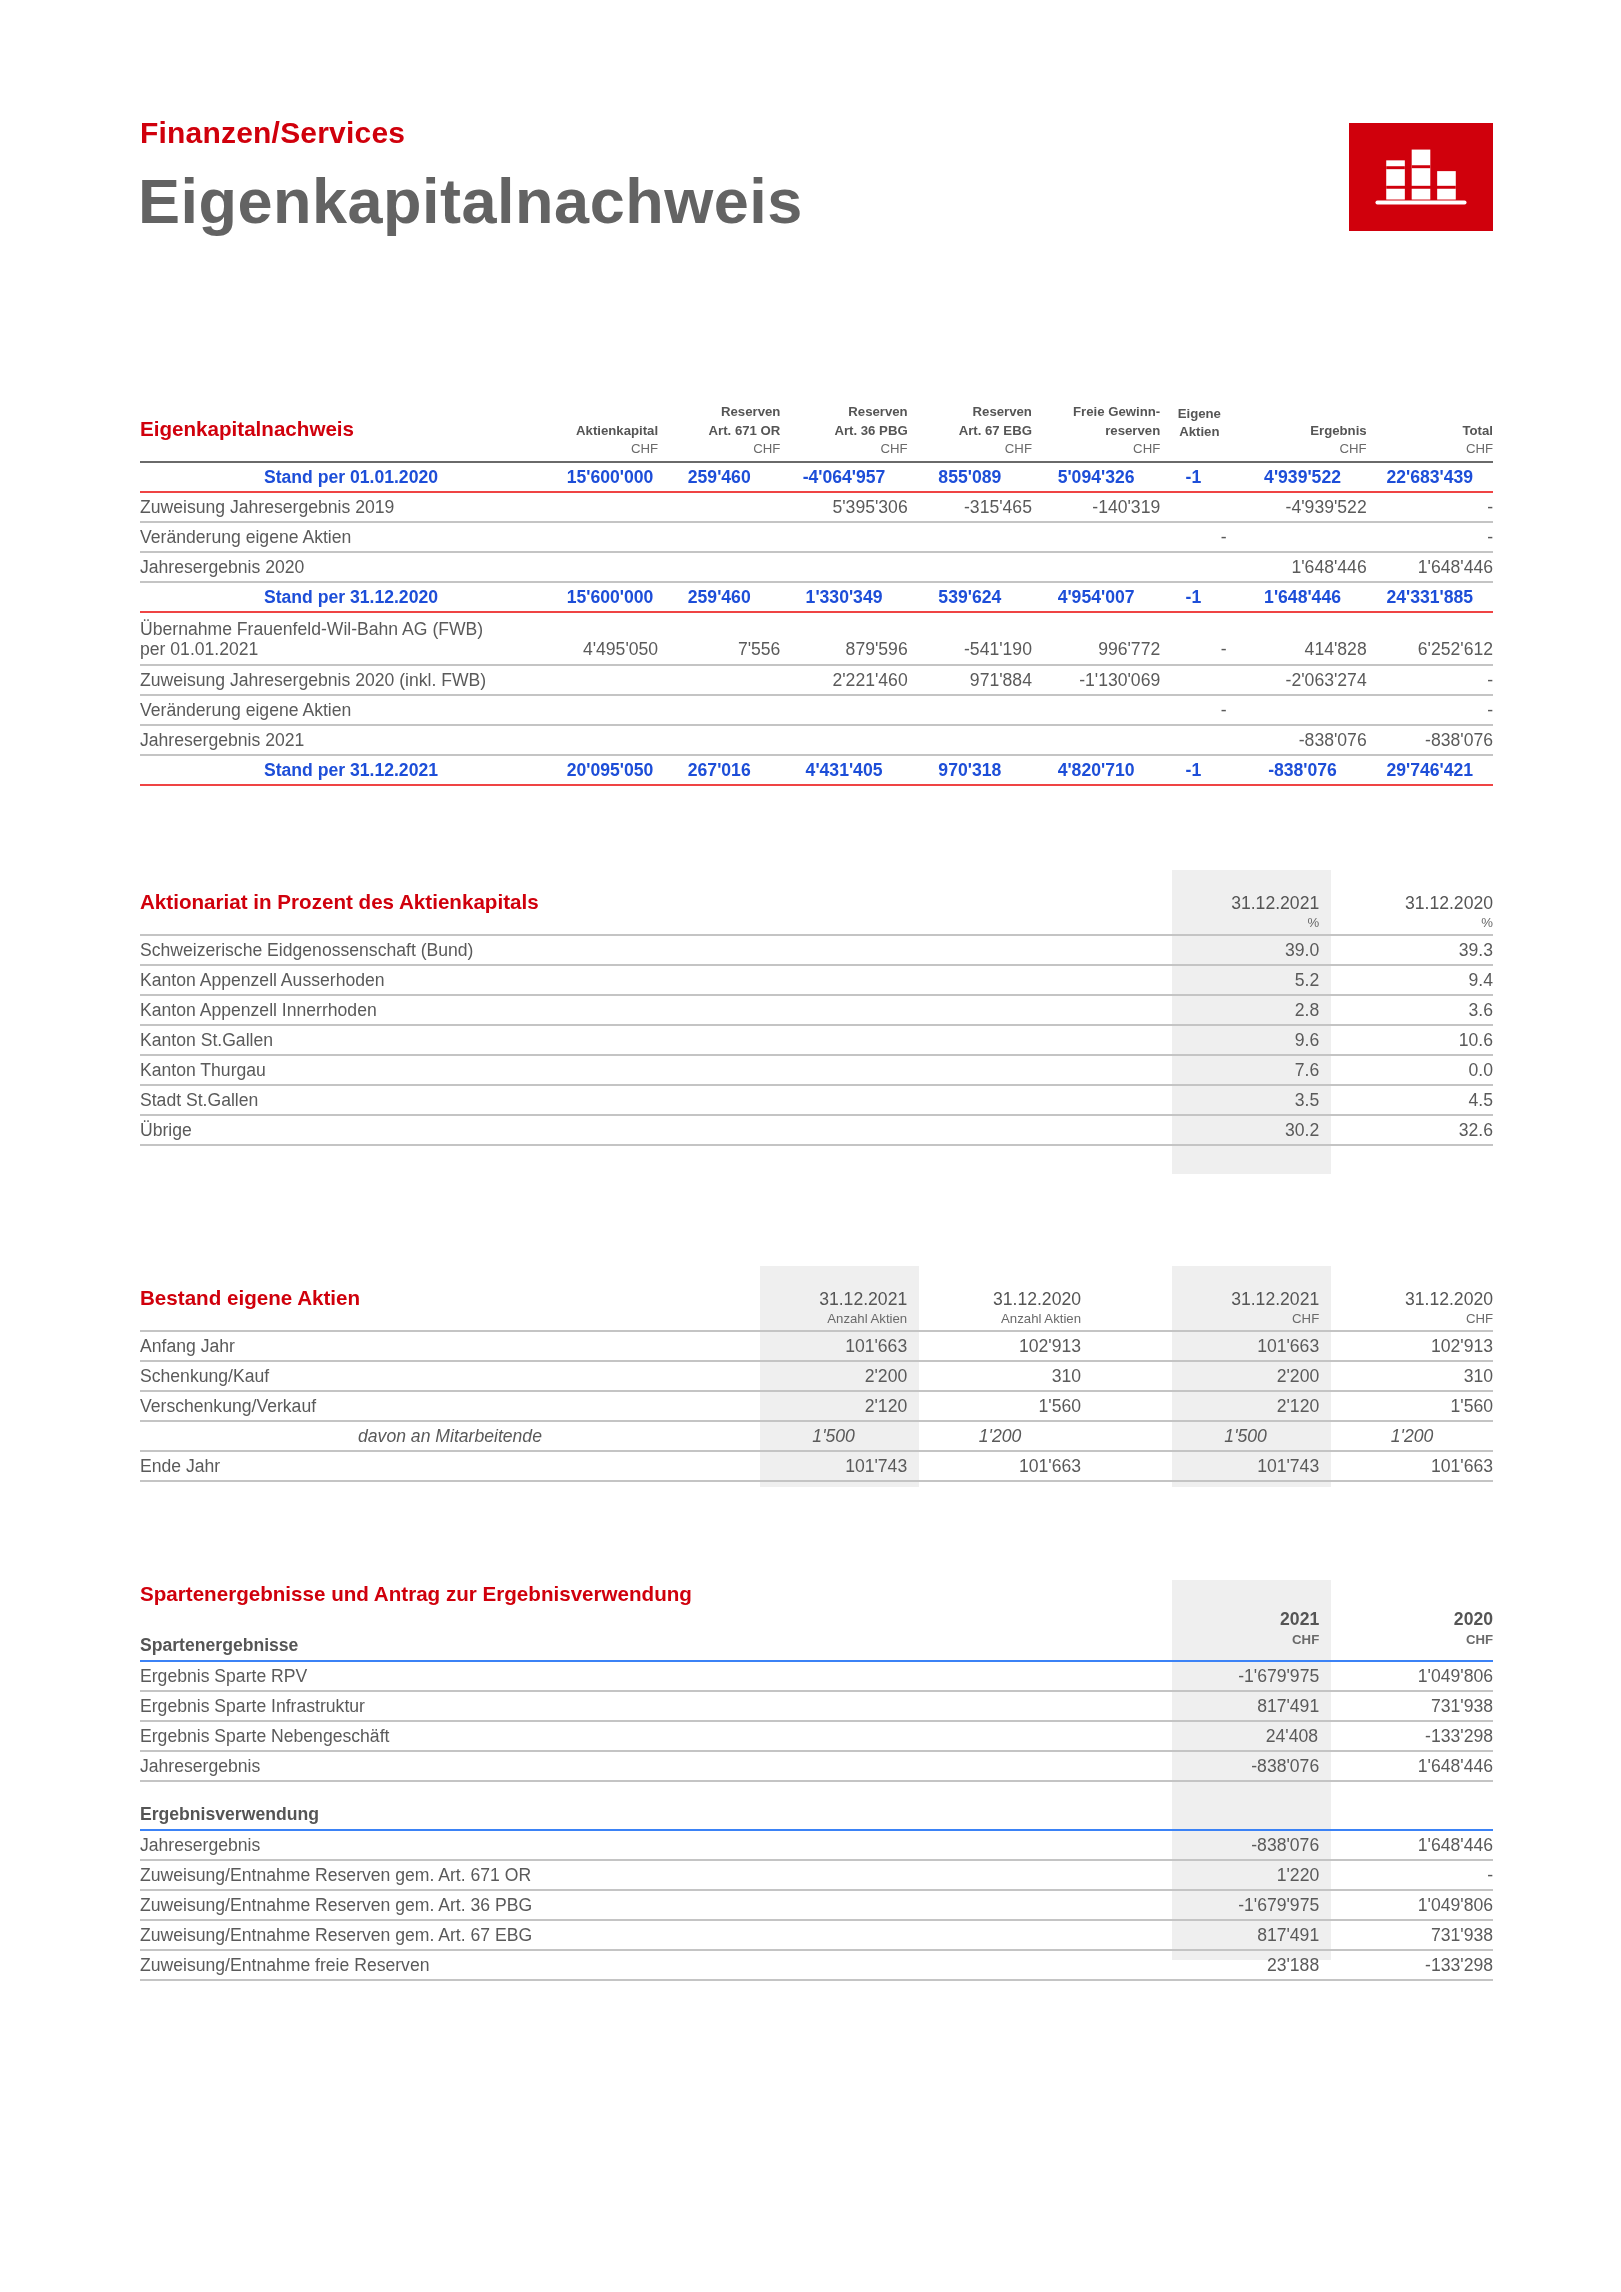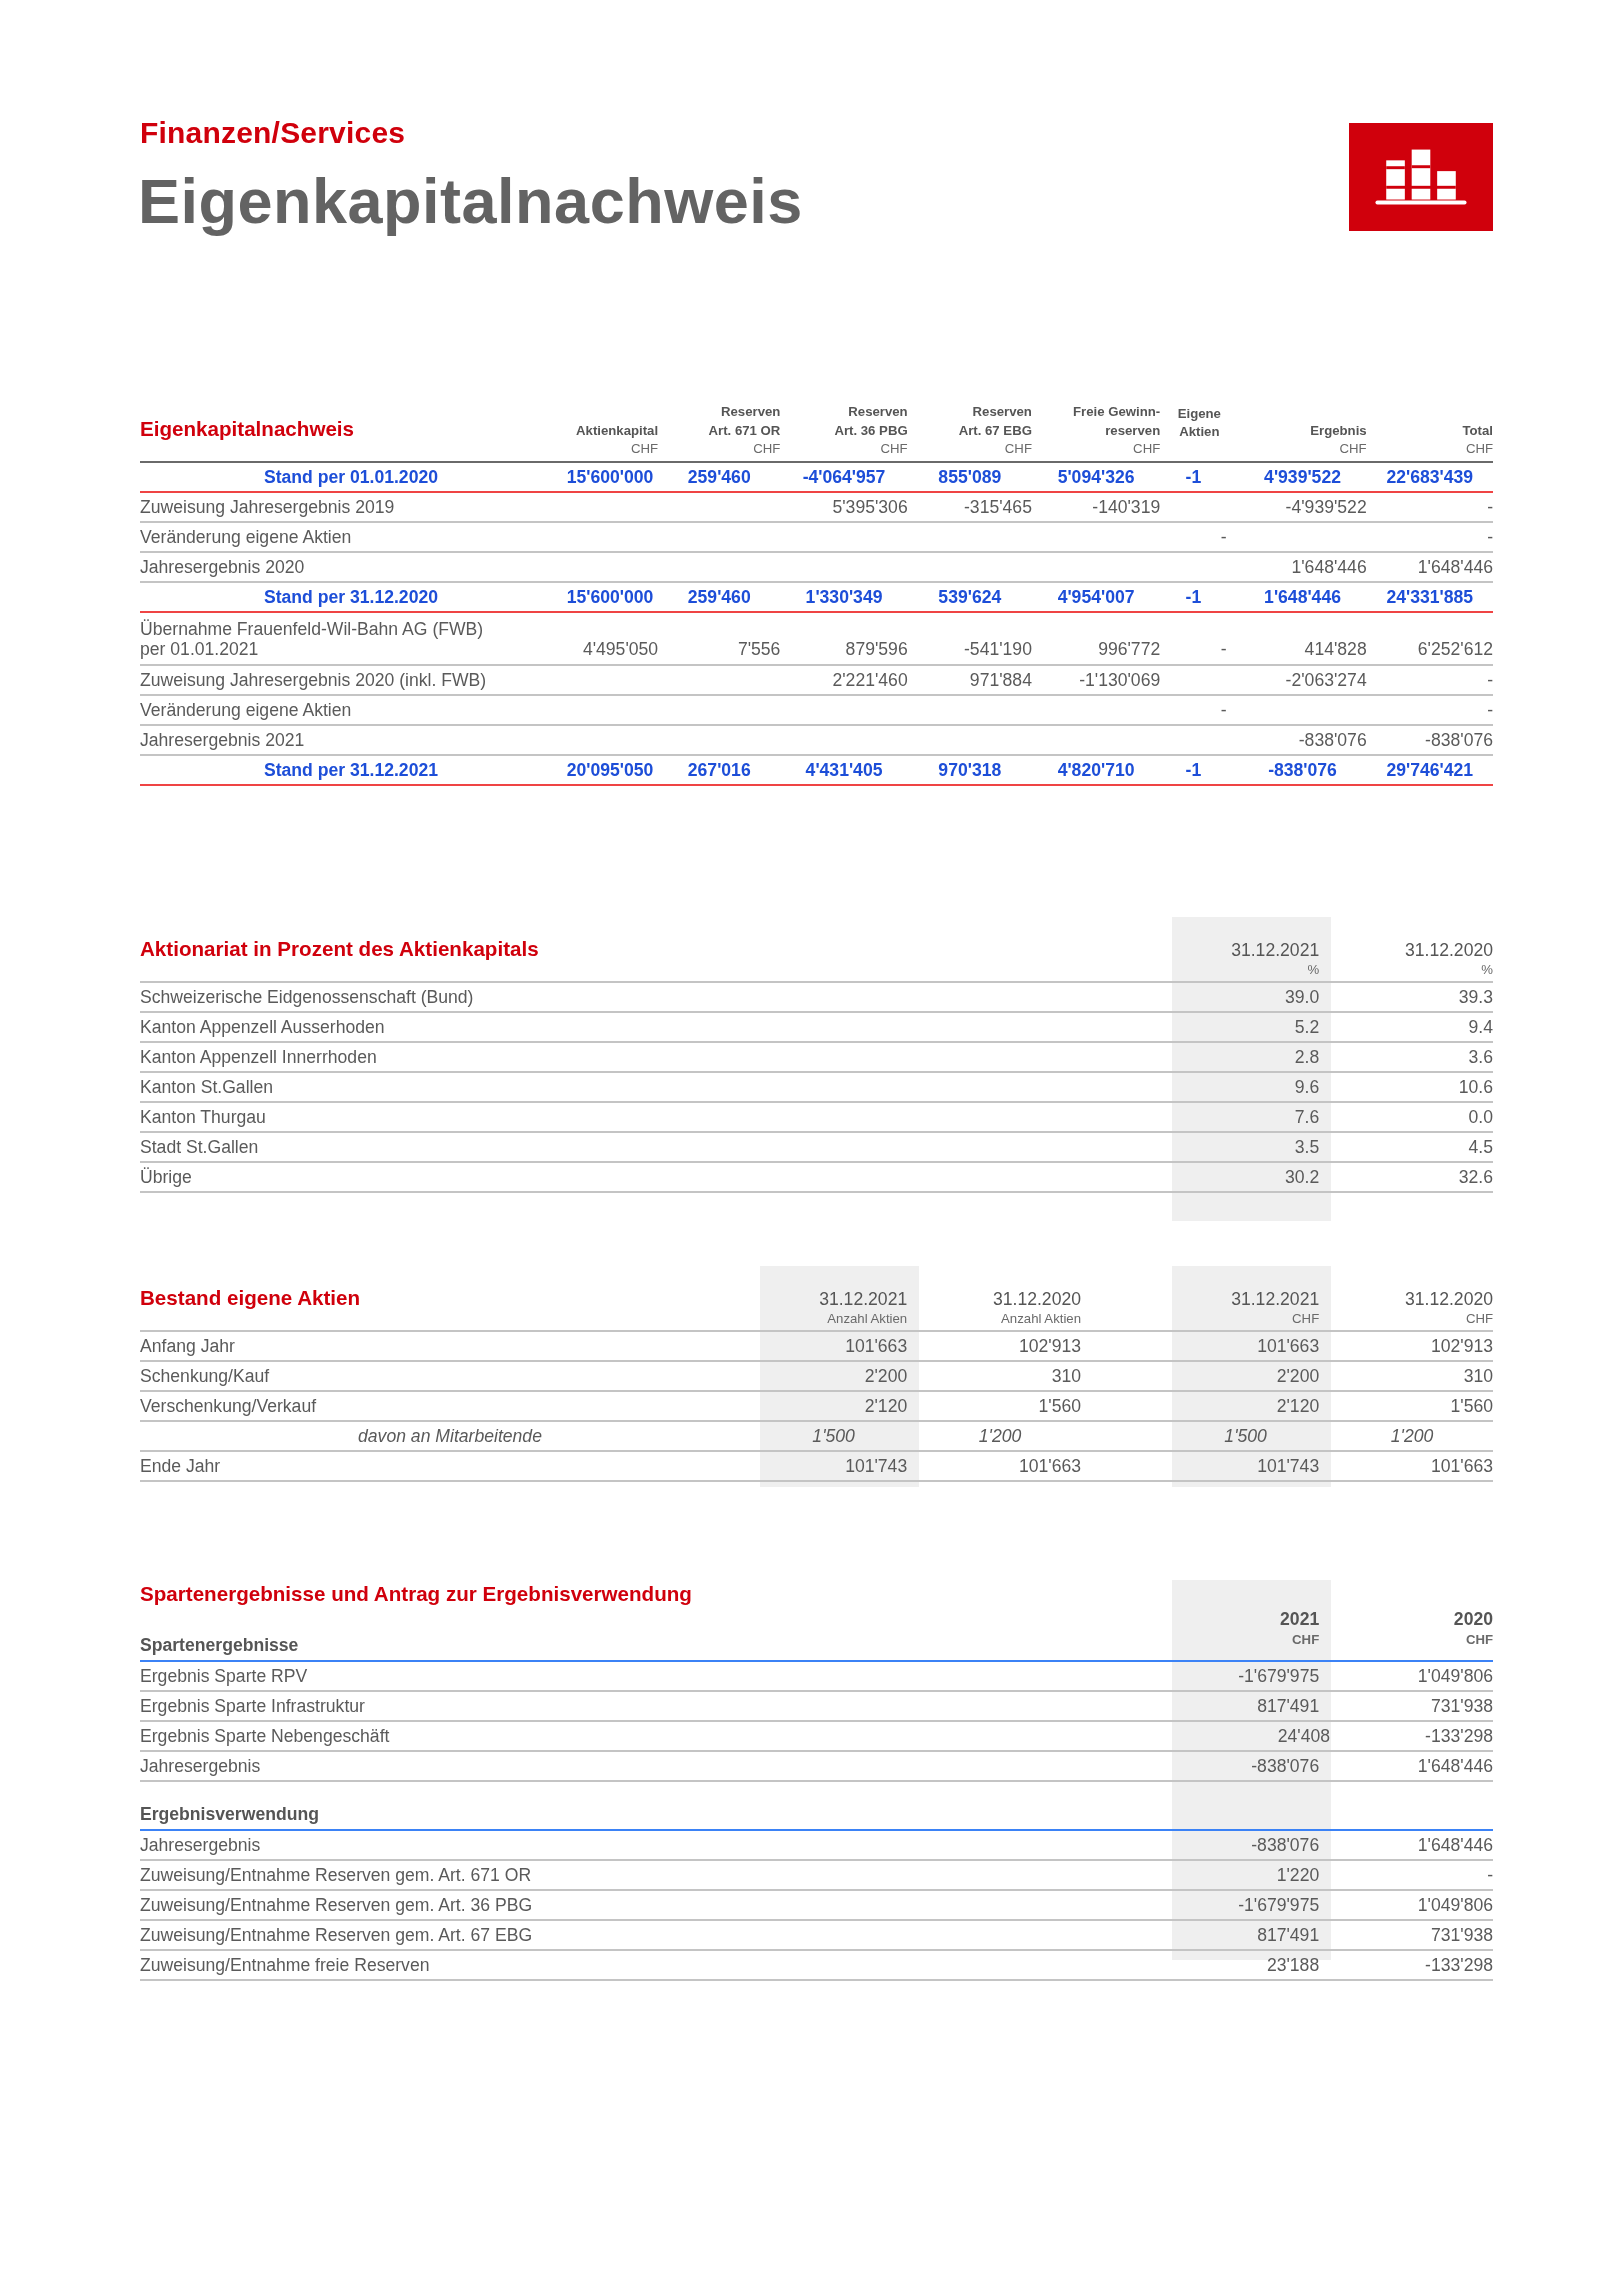--- a/index.html
+++ b/index.html
@@ -249,21 +249,21 @@
       <td class="num">970'318</td>
       <td class="num">4'820'710</td>
       <td class="num" style="padding-right:11.8px;">-1</td>
       <td class="num">-838'076</td>
       <td class="num">29'746'421</td>
     </tr>
   </tbody>
     </table>
 </div>
 
-<div class="section" style="top:917px; height:304px;">
+<div class="section" style="top:870px; height:304px;">
   <div class="shade" style="position:absolute; left:1032px; top:0; width:159px; height:304px;"></div>
   <div class="sec-title" style="top:19.6px;">Aktionariat in Prozent des Aktienkapitals</div>
   <table style="top:0; width:1353px;">
     <colgroup>
         <col style="width:1032px">
         <col style="width:159px">
         <col style="width:162px">
       </colgroup>
     <tbody>
         <tr>
@@ -433,21 +433,21 @@
           <td class="num" style="padding-right:11.8px;">-1'679'975</td>
           <td class="num">1'049'806</td>
         </tr>
     <tr class="row">
           <td>Ergebnis Sparte Infrastruktur</td>
           <td class="num" style="padding-right:11.8px;">817'491</td>
           <td class="num">731'938</td>
         </tr>
     <tr class="row">
           <td>Ergebnis Sparte Nebengeschäft</td>
-          <td class="num" style="padding-right:1px;">24'408</td>
+          <td class="num" style="padding-right:13px;">24'408</td>
           <td class="num">-133'298</td>
         </tr>
     <tr class="row">
           <td>Jahresergebnis</td>
           <td class="num" style="padding-right:11.8px;">-838'076</td>
           <td class="num">1'648'446</td>
         </tr>
     <tr class="spacer">
           <td colspan="3" style="height:17.6px;"></td>
         </tr>

